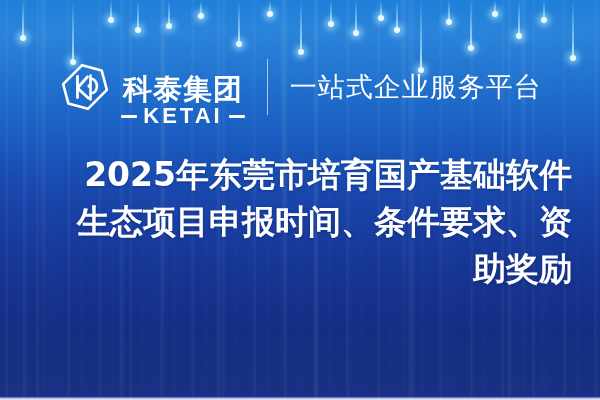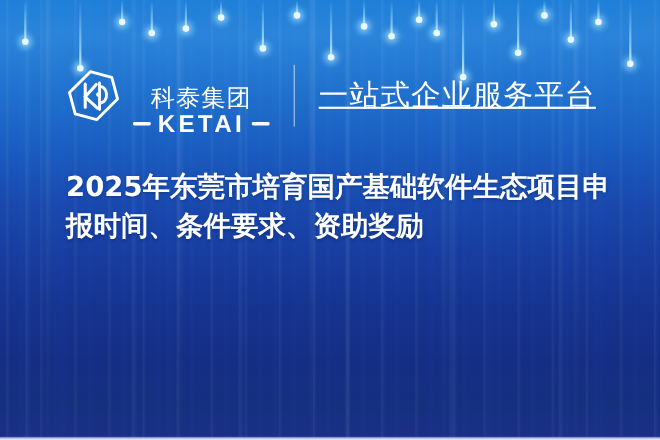--- a/index.html
+++ b/index.html
@@ -118,22 +118,22 @@
     flex: 0 0 54px;
   }
   #logo-text {
     display: flex;
     flex-direction: column;
     align-items: center;
     gap: 1px;
   }
   #company-name {
     font-family: "DejaVu Sans", "Liberation Sans", sans-serif;
-    font-size: 22px;
-    font-weight: 400;
+    font-size: 29px;
+    font-weight: 700;
     color: #ffffff;
     letter-spacing: 1px;
     line-height: 1;
     white-space: nowrap;
     margin-top: 28px;
   }
   #company-latin-row {
     display: flex;
     align-items: center;
     gap: 6px;
@@ -169,48 +169,48 @@
     align-items: flex-start;
     gap: 3px;
   }
   #tagline-main {
     font-family: "DejaVu Serif", "Liberation Serif", serif;
     font-size: 27px;
     color: #ffffff;
     letter-spacing: 1px;
     line-height: 1.05;
     white-space: nowrap;
-    text-decoration: underline;
   }
   #tagline-sub {
     font-family: "DejaVu Serif", "Liberation Serif", serif;
     font-size: 19px;
     color: #ffffff;
     letter-spacing: 1px;
     line-height: 1.05;
     white-space: nowrap;
   }
 
   
   #title-block {
     position: absolute;
     left: 60px;
     top: 152px;
     width: 512px;
   }
   #main-title {
     font-family: "DejaVu Sans", "Liberation Sans", sans-serif;
-    font-size: 25px;
+    font-size: 33px;
     font-weight: 700;
     color: #ffffff;
     line-height: 1.42;
     letter-spacing: 0px;
     text-shadow: 0 1px 3px rgba(0,20,70,.35);
     margin: 0;
     word-break: break-all;
+    text-align: right;
   }
 
   
   #bottom-edge {
     position: absolute;
     left: 0; right: 0; bottom: 0;
     height: 3px;
     background: linear-gradient(to bottom, rgba(110,140,215,.55) 0%, #c9d4ef 60%, #e8ecf7 100%);
   }
 </style>

